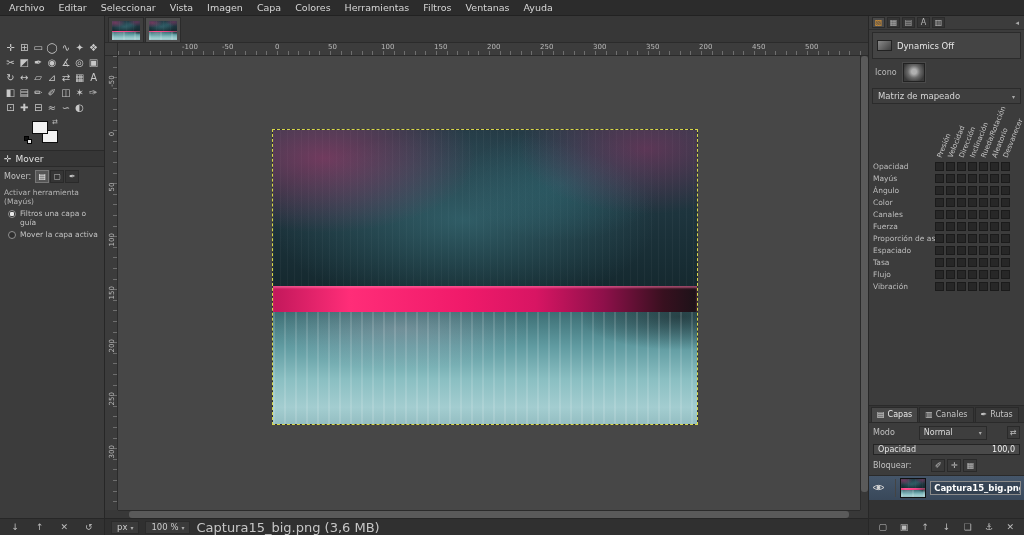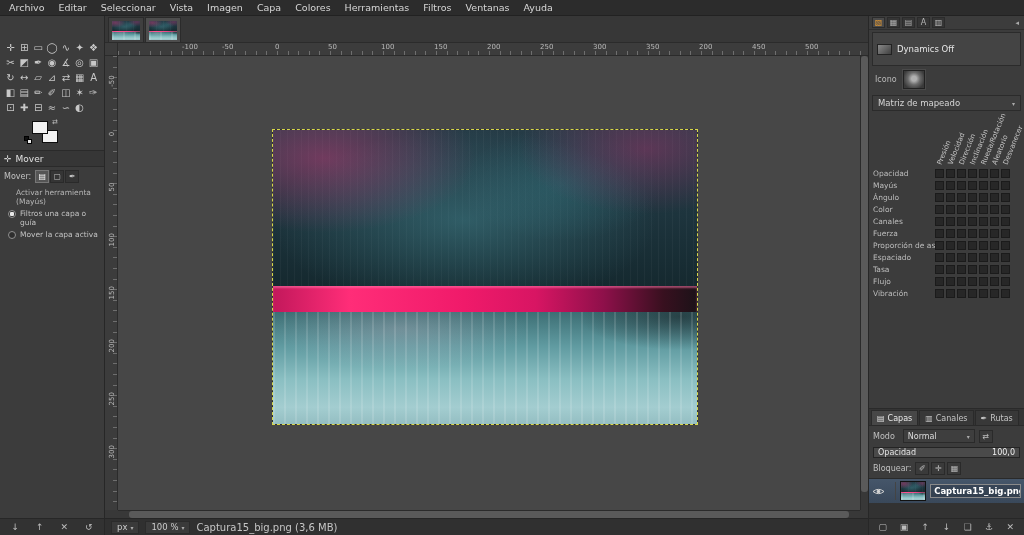--- a/index.html
+++ b/index.html
@@ -27,21 +27,21 @@
   #default-colors .dc-b { position:absolute; left:0; top:0; width:5px; height:5px; background:#111; border:1px solid #000; }
   #default-colors .dc-w { position:absolute; left:3px; top:3px; width:5px; height:5px; background:#eee; border:1px solid #000; }
 
   #tool-options { border-top:1px solid #2a2a2a; }
   .to-header { height:16px; background:#363636; border-bottom:1px solid #2a2a2a; display:flex; align-items:center; gap:4px; padding:0 4px; font-size:9px; color:#e0e0e0; }
   .to-icon { font-size:9px; color:#cfcfcf; }
   .to-row { display:flex; align-items:center; gap:4px; padding:3px 4px 2px 4px; font-size:8px; color:#c2c2c2; }
   #move-modes { display:flex; gap:1px; }
   .mode-btn { width:14px; height:13px; display:flex; align-items:center; justify-content:center; font-size:8px; background:#353535; border:1px solid #2a2a2a; color:#c0c0c0; }
   .mode-btn.active { background:#555; border-color:#777; color:#fff; }
-  .to-label { padding:3px 4px 1px 16px; font-size:7.5px; color:#b5b5b5; }
+  .to-label { padding:3px 4px 1px 4px; font-size:7.5px; color:#b5b5b5; }
   .radio-row { display:flex; align-items:flex-start; gap:4px; padding:2px 4px 1px 8px; font-size:7.5px; color:#c2c2c2; }
   .radio-dot { flex:0 0 auto; width:8px; height:8px; margin-top:1px; border-radius:50%; border:1px solid #909090; background:#2e2e2e; }
   .radio-row.selected .radio-dot { background:radial-gradient(circle at 50% 50%, #e8e8e8 0 2px, #2e2e2e 2.5px); }
 
   .spacer { flex:1; }
   .bottom-row { height:17px; background:#323232; border-top:1px solid #272727; display:flex; align-items:center; justify-content:space-around; padding:0 3px; }
   .icon-btn { width:16px; height:13px; display:flex; align-items:center; justify-content:center; font-size:9px; color:#bdbdbd; border-radius:2px; }
 
   
   #center-col { flex:1; display:flex; flex-direction:column; min-width:0; background:#454545; }
@@ -89,49 +89,49 @@
   #vscroll .thumb { width:100%; height:96%; margin-top:2%; background:#5a5a5a; border-radius:3px; }
   #hscroll-row { height:8px; display:flex; }
   #hscroll-row .hspacer { width:13px; background:#383838; }
   #hscroll { flex:1; background:#383838; border-top:1px solid #2b2b2b; }
   #hscroll .thumb { height:100%; width:97%; margin-left:1.5%; background:#5a5a5a; border-radius:3px; }
   #hscroll-row .corner { width:8px; background:#383838; }
 
   #statusbar { height:17px; background:#303030; border-top:1px solid #262626; display:flex; align-items:center; gap:6px; padding:0 6px; }
   .sb-box { display:inline-flex; align-items:center; gap:3px; height:13px; padding:0 5px; background:#3a3a3a; border:1px solid #2b2b2b; font-size:8.5px; color:#cccccc; }
   .caret { font-size:6px; color:#aaa; }
-  #sb-message { font-size:10px; color:#c6c6c6; }
+  #sb-message { font-size:13px; color:#c6c6c6; }
 
   
   #right-col { width:156px; background:#3c3c3c; border-left:1px solid #272727; display:flex; flex-direction:column; }
   #dock-tabs { height:14px; display:flex; align-items:center; gap:2px; padding:1px 3px; border-bottom:1px solid #2e2e2e; }
   .dock-tab { width:13px; height:11px; display:flex; align-items:center; justify-content:center; font-size:8px; color:#b5b5b5; background:#353535; border:1px solid #2b2b2b; }
   .dock-tab.active { color:#e39a35; background:#4a4a4a; }
   #dock-menu { margin-left:auto; font-size:7px; color:#aaa; padding-right:2px; }
 
-  #dyn-current { height:34px; display:flex; align-items:center; gap:5px; padding:0 4px; margin:2px 3px 0 3px; background:#444444; border:1px solid #2b2b2b; font-size:8.5px; color:#e6e6e6; }
+  #dyn-current { height:27px; display:flex; align-items:center; gap:5px; padding:0 4px; margin:2px 3px 0 3px; background:#444444; border:1px solid #2b2b2b; font-size:8.5px; color:#e6e6e6; }
   .dyn-icon { width:15px; height:11px; background:linear-gradient(135deg,#8a8a8a,#3f3f3f); border:1px solid #222; }
   #dyn-view { height:16px; margin:3px 3px 0 3px; display:flex; align-items:center; justify-content:space-between; padding:0 5px; background:#3e3e3e; border:1px solid #2b2b2b; font-size:8.5px; color:#d6d6d6; }
   #dyn-icon-row { height:26px; display:flex; align-items:center; gap:6px; padding:0 6px; font-size:8px; color:#b8b8b8; }
   .brush-thumb { width:22px; height:19px; background:radial-gradient(circle at 50% 45%, #b0b0b0 0 18%, #6a6a6a 45%, #3a3a3a 80%); border:1px solid #222; box-shadow:0 0 0 1px #4a4a4a; }
 
   #matrix { padding:0 0 0 4px; }
   #matrix-headers { position:relative; height:56px; }
   .mx-header { position:absolute; bottom:1px; font-size:7px; color:#c4c4c4; white-space:nowrap; transform:rotate(-68deg); transform-origin:0 100%; }
   .mx-row { display:flex; align-items:center; height:12px; }
   .mx-label { width:62px; font-size:7.5px; color:#bdbdbd; white-space:nowrap; overflow:hidden; }
   .mx-checks { display:flex; }
   .mx-check { width:9px; height:9px; margin-right:2px; background:#272727; border:1px solid #1b1b1b; }
 
   #layers-panel { border-top:1px solid #2a2a2a; display:flex; flex-direction:column; flex:1; min-height:0; }
   #layer-tabs { height:17px; display:flex; align-items:flex-end; padding:1px 2px 0 2px; gap:1px; background:#343434; border-bottom:1px solid #2a2a2a; }
   .layer-tab { display:flex; align-items:center; gap:3px; height:15px; padding:0 5px; background:#383838; border:1px solid #2a2a2a; border-bottom:none; font-size:8px; color:#c4c4c4; }
   .layer-tab.active { background:#474747; color:#eaeaea; }
   .lt-icon { font-size:8px; }
-  .lp-row { display:flex; align-items:center; gap:4px; padding:3px 4px 1px 4px; font-size:8px; color:#c0c0c0; }
+  .lp-row { display:flex; align-items:center; gap:20px; padding:3px 4px 1px 4px; font-size:8px; color:#c0c0c0; }
   .select { display:inline-flex; align-items:center; justify-content:space-between; width:72px; height:14px; padding:0 4px; background:#3e3e3e; border:1px solid #2a2a2a; color:#dddddd; margin-left:4px; }
   .mini-btn { width:14px; height:13px; display:flex; align-items:center; justify-content:center; font-size:8px; background:#3a3a3a; border:1px solid #2a2a2a; color:#bdbdbd; }
   .lp-slider { position:relative; height:14px; margin:3px 4px 1px 4px; border:1px solid #242424; background:linear-gradient(90deg,#4a4a4a 0 100%,#2d2d2d 0); display:flex; align-items:center; justify-content:space-between; padding:0 4px; font-size:8px; color:#e2e2e2; }
   .op-val { font-size:8px; color:#f0f0f0; }
   #layer-list { flex:1; min-height:60px; background:#323232; border-top:1px solid #2a2a2a; margin-top:2px; }
   .layer-row { display:flex; align-items:center; gap:4px; height:24px; padding:0 3px; }
   .layer-row.selected { background:linear-gradient(180deg,#45566a,#39485a); }
   .eye { width:14px; display:flex; align-items:center; justify-content:center; }
   .link-cell { width:8px; height:18px; border-right:1px solid #444; }
   .layer-thumb { width:28px; height:20px; border:1px solid #111; background:#222; }

